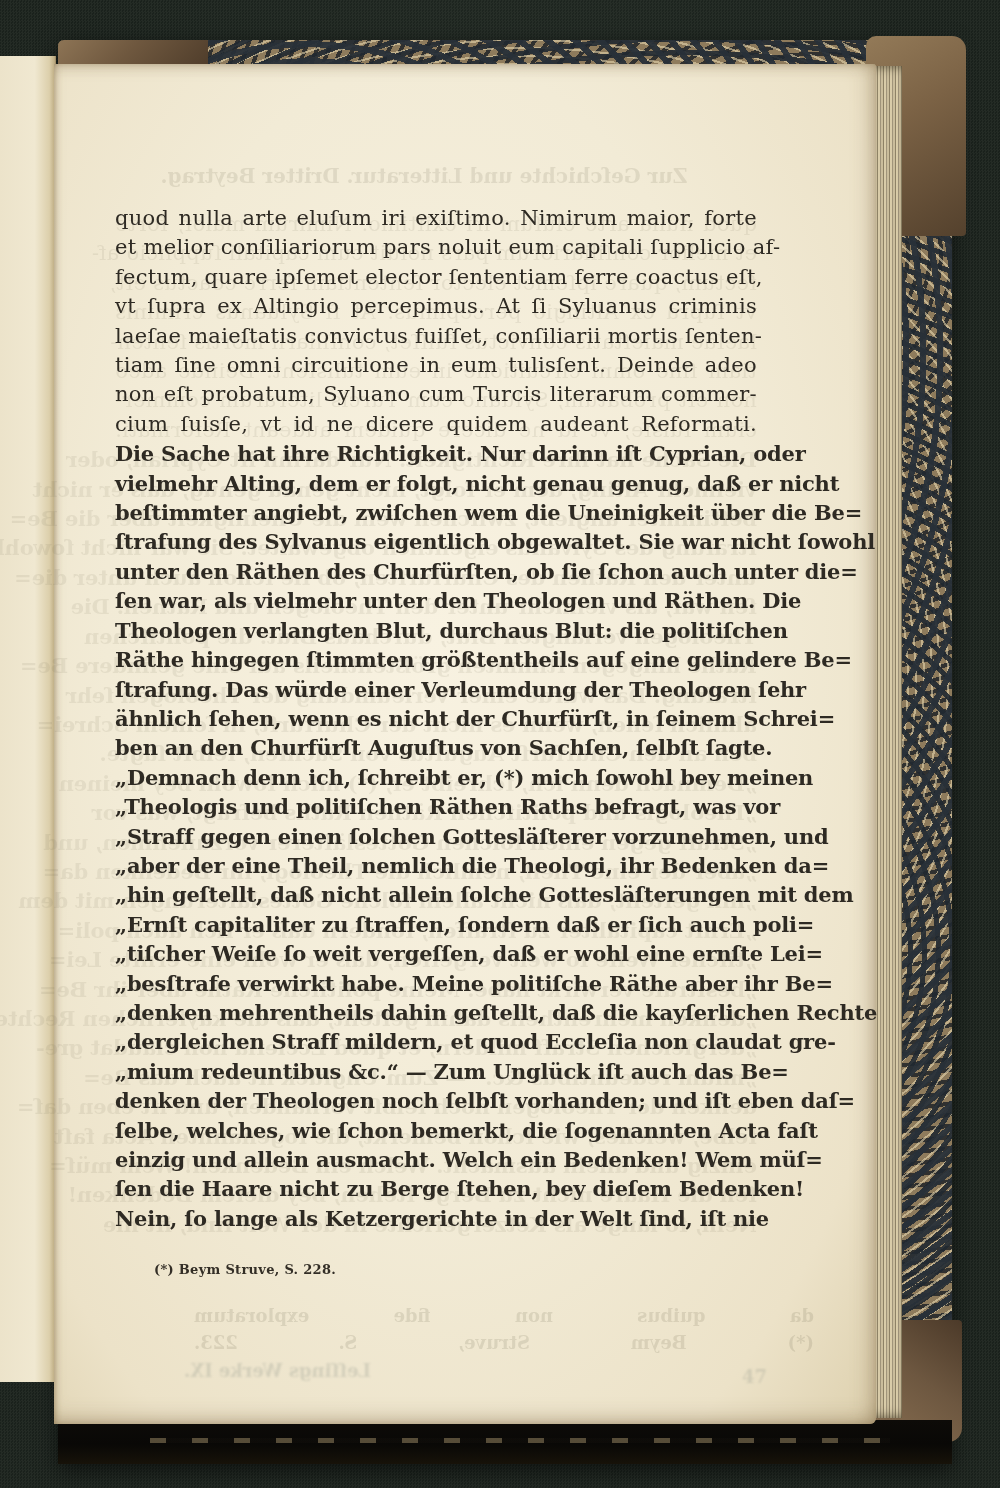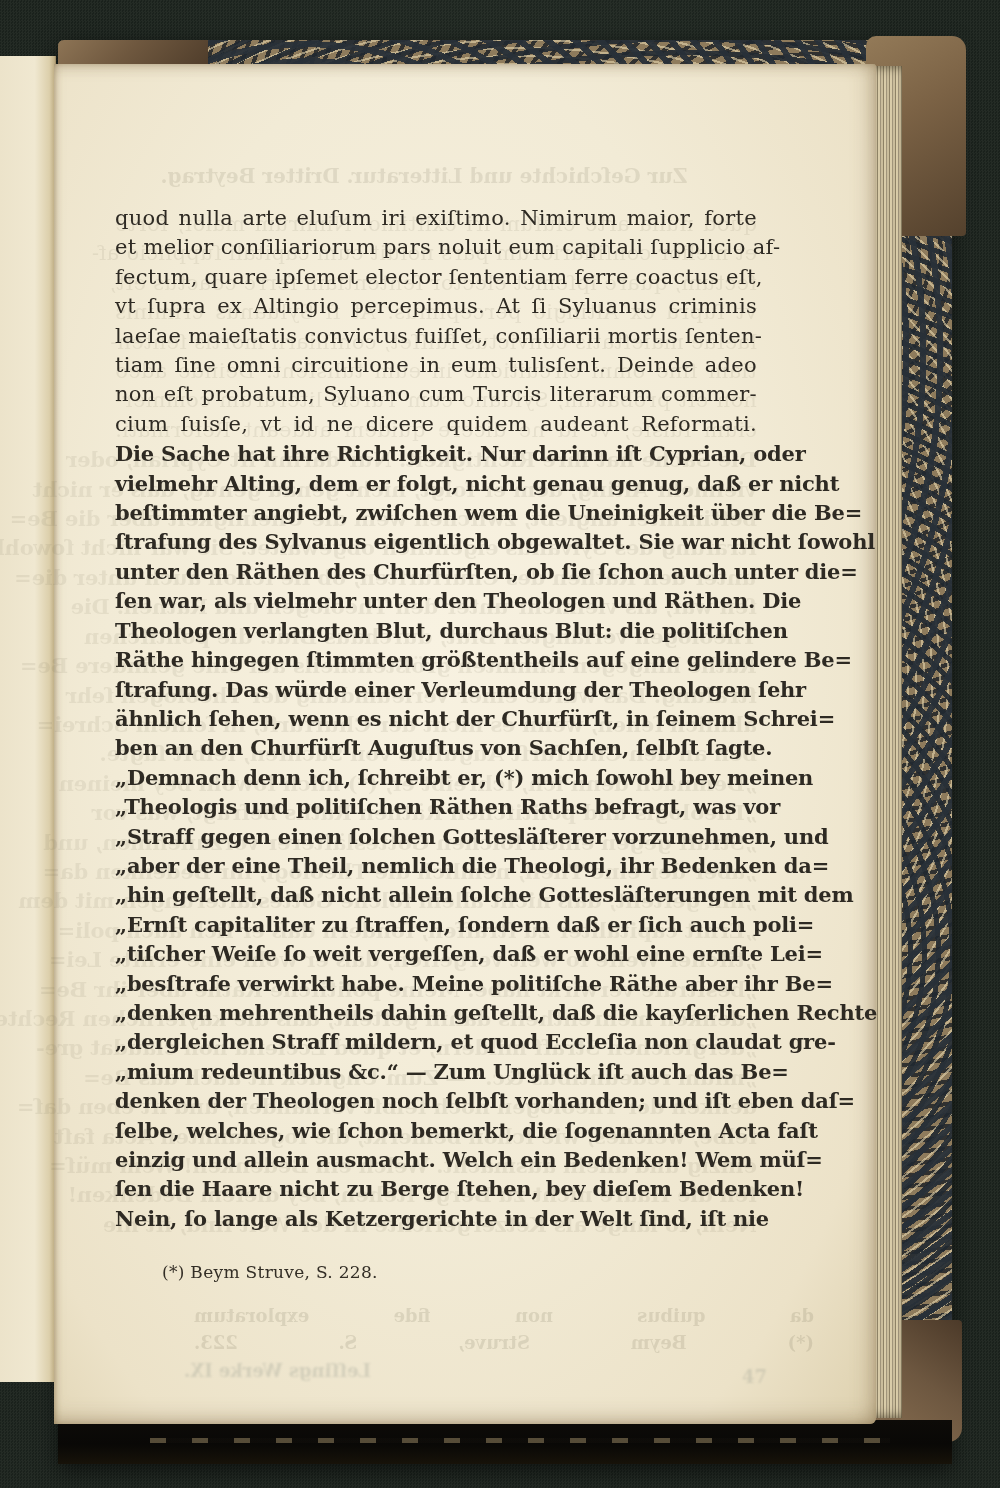--- a/index.html
+++ b/index.html
@@ -67,21 +67,21 @@
 
   .body-text{left:61px;top:140px;width:642px;color:#2e2a23;}
   .line{
     font-size:21px;line-height:29.4px;white-space:nowrap;
     text-align:justify;text-align-last:justify;
   }
   .line.fraktur{font-weight:bold;letter-spacing:-0.2px;}
   .line.antiqua{font-weight:normal;letter-spacing:.3px;}
 
   .footnote{
-    left:108px;top:1198px;font-size:17px;font-weight:normal;color:#332e26;letter-spacing:.3px;
+    left:100px;top:1198px;font-size:13px;font-weight:bold;color:#332e26;letter-spacing:.3px;
   }
 
   
   .bleed{color:#6e6850;filter:blur(.7px);pointer-events:none;}
   .mirror{transform:scaleX(-1);}
   .bleed-body{left:61px;top:146px;width:642px;opacity:.10;}
   .bleed-head{left:20px;top:100px;width:700px;opacity:.14;font-size:20px;font-weight:bold;text-align:center;}
   .bleed-foot{left:140px;top:1238px;width:620px;opacity:.16;font-size:18px;font-weight:bold;}
   .bleed-foot div{line-height:27px;text-align:justify;text-align-last:justify;white-space:nowrap;}
   .sig{opacity:.28;color:#8e9489;filter:blur(.8px);font-size:18px;font-weight:bold;}

